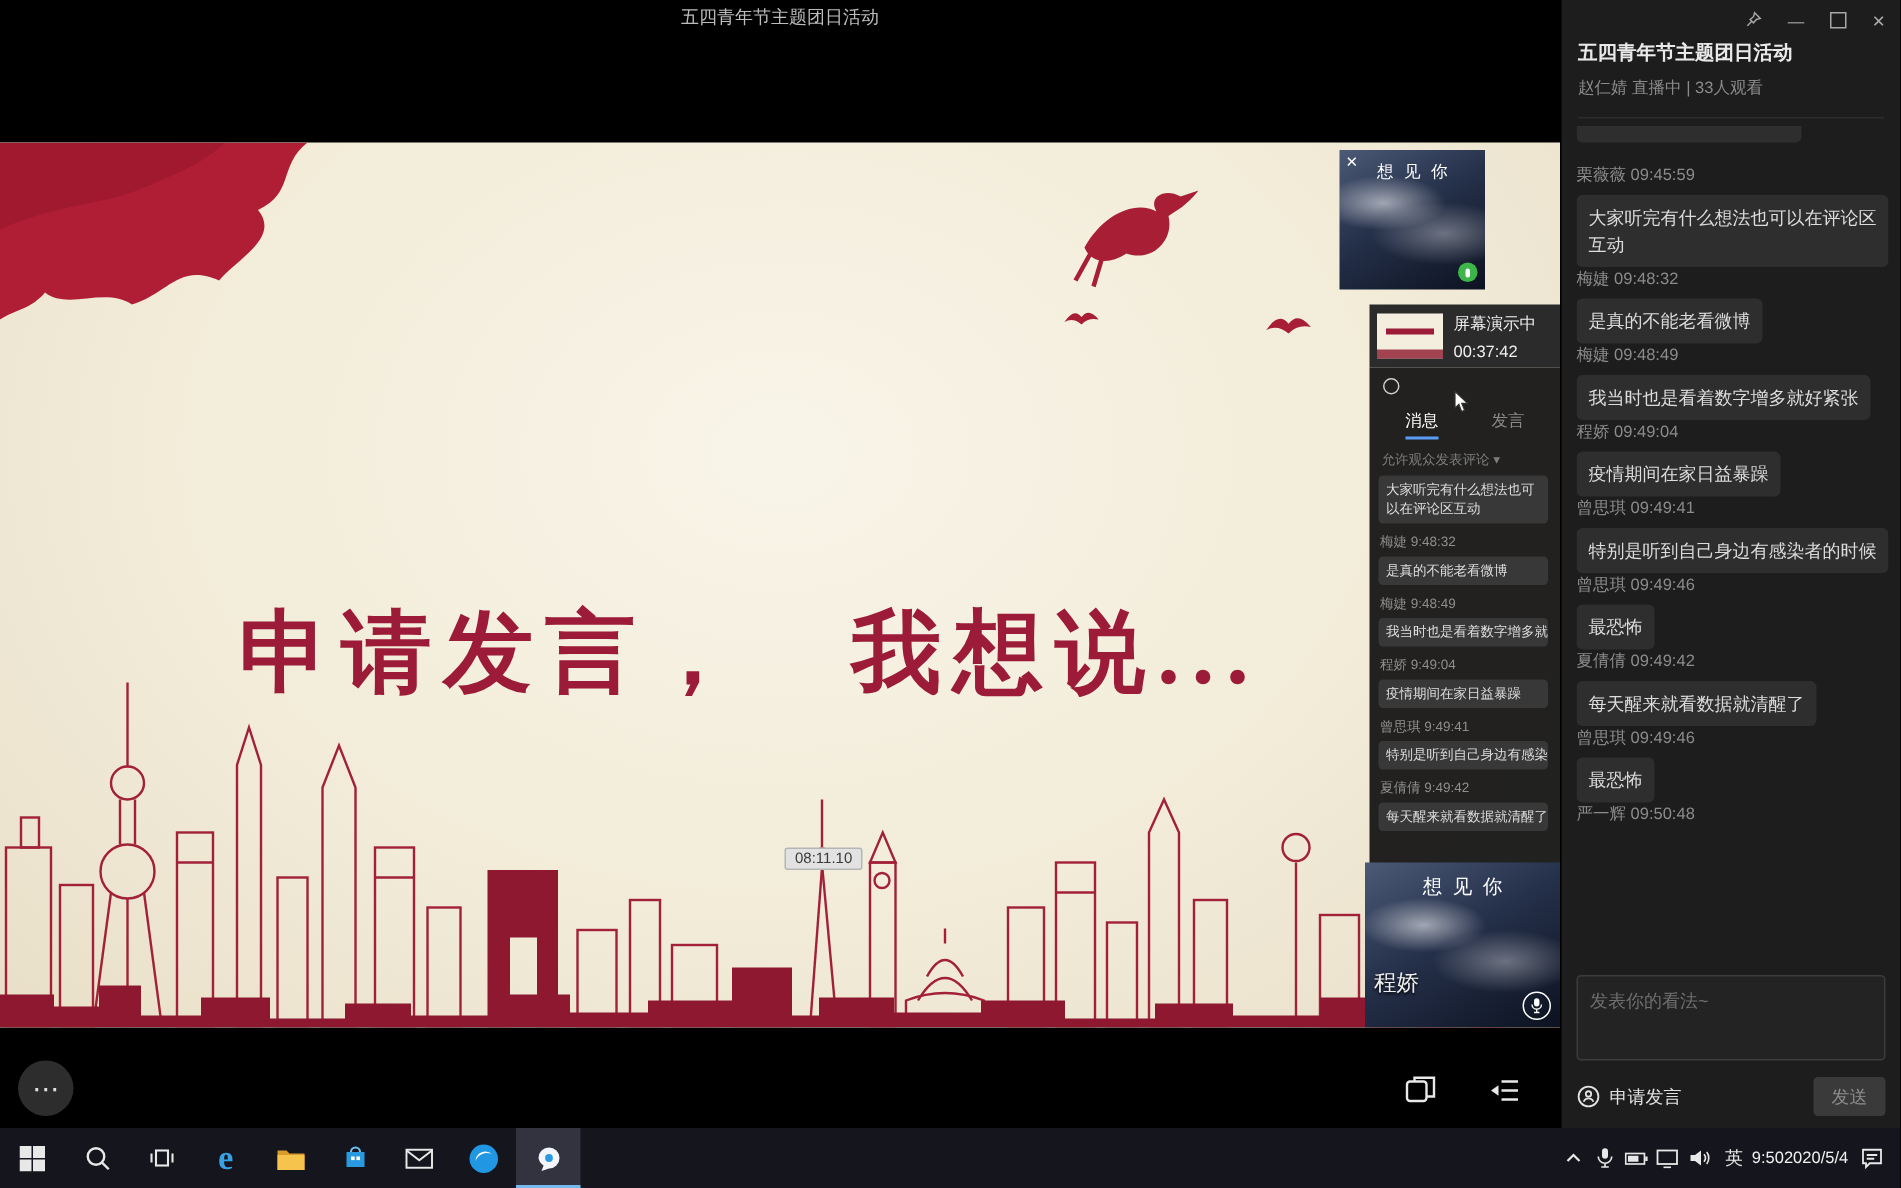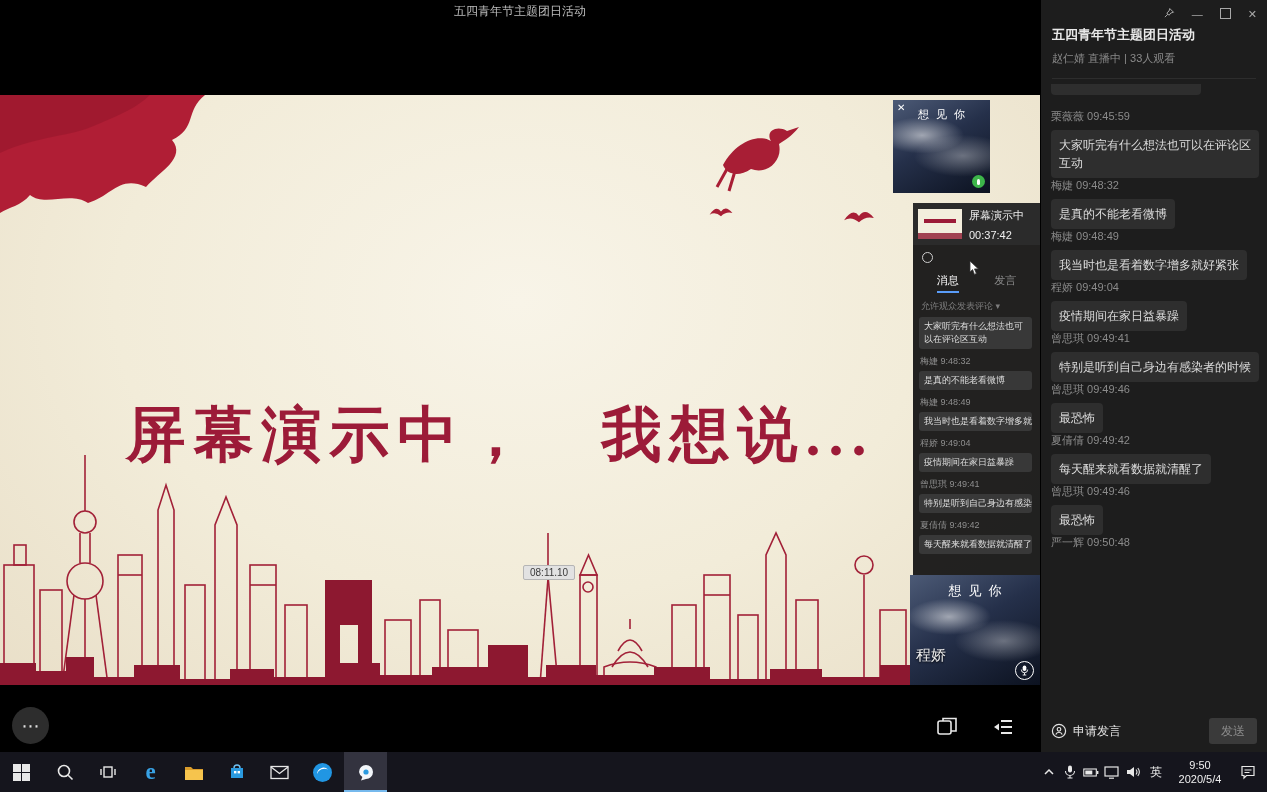--- a/index.html
+++ b/index.html
@@ -84,21 +84,21 @@
   
   .taskbar{position:absolute;left:0;top:752px;width:1267px;height:40px;background:#15151d;display:flex;align-items:stretch}
   .tb-left{display:flex;align-items:stretch}
   .tb-btn{width:43px;display:flex;align-items:center;justify-content:center;cursor:pointer}
   .tb-btn.active-app{background:#33333f;box-shadow:inset 0 -2px 0 #76b9ed}
   .edge-e{color:#38a1e4;font-size:23px;font-weight:bold;font-family:"Liberation Serif",serif}
   .tb-tray{margin-left:auto;display:flex;align-items:center;gap:0;padding-right:2px}
   .tray-btn{height:40px;display:flex;align-items:center;justify-content:center;cursor:pointer;color:#e8e8e8}
   .tray-ic{width:21px}
   .lang{width:26px;font-size:12px;text-align:center}
-  .clock{width:62px;display:flex;flex-direction:column;align-items:center;justify-content:center;color:#f0f0f0;font-size:11px;line-height:14px}
+  .clock{width:62px;display:flex;flex-direction:row;align-items:center;justify-content:center;color:#f0f0f0;font-size:11px;line-height:14px}
 </style>
 </head>
 <body>
 
 <div class="app">
 
   <div class="main-title">五四青年节主题团日活动</div>
 
   <div class="slide">
 
@@ -111,21 +111,21 @@
       <path d="M8 40 C20 18 42 8 56 16 C50 6 62 0 72 6 L84 2 C76 12 70 15 64 19 C68 36 52 50 36 44 C24 52 12 50 8 40 Z" fill="#a81e35"></path>
       <path d="M12 44 L2 62 M20 46 L14 66" stroke="#a81e35" stroke-width="3" fill="none"></path>
     </svg>
     <svg class="bird" style="left:708px;top:108px" width="26" height="20" viewBox="0 0 32 24">
       <path d="M2 14 Q10 2 16 10 Q22 2 30 12 Q22 10 16 16 Q9 10 2 14 Z" fill="#a81e35"></path>
     </svg>
     <svg class="bird" style="left:842px;top:110px" width="34" height="26" viewBox="0 0 32 24">
       <path d="M2 14 Q10 2 16 10 Q22 2 30 12 Q22 10 16 16 Q9 10 2 14 Z" fill="#a81e35"></path>
     </svg>
 
-    <div class="headline">屏幕演示中，　我想说...</div>
+    <div class="headline">申请发言，　我想说...</div>
 
     <svg class="skyline" viewBox="0 0 1040 270" preserveAspectRatio="none">
       <g stroke="#a22138" stroke-width="1.6" fill="none">
         <rect x="4" y="150" width="30" height="120"></rect>
           <rect x="14" y="130" width="12" height="20"></rect>
         <rect x="40" y="175" width="22" height="95"></rect>
         <line x1="85" y1="40" x2="85" y2="96"></line>
           <circle cx="85" cy="107" r="11"></circle>
         <line x1="80" y1="118" x2="80" y2="148"></line>
           <line x1="90" y1="118" x2="90" y2="148"></line>
@@ -285,20 +285,23 @@
         <div class="msg"><div class="msg-head">程娇  09:49:04</div><div class="msg-bubble">疫情期间在家日益暴躁</div></div>
         <div class="msg"><div class="msg-head">曾思琪  09:49:41</div><div class="msg-bubble">特别是听到自己身边有感染者的时候</div></div>
         <div class="msg"><div class="msg-head">曾思琪  09:49:46</div><div class="msg-bubble">最恐怖</div></div>
         <div class="msg"><div class="msg-head">夏倩倩  09:49:42</div><div class="msg-bubble">每天醒来就看数据就清醒了</div></div>
         <div class="msg"><div class="msg-head">曾思琪  09:49:46</div><div class="msg-bubble">最恐怖</div></div>
         <div class="msg">
           <div class="msg-head">严一辉  09:50:48</div>
         </div>
       </div>
 
+    <div class="composer">
+      <textarea placeholder="发表你的看法~" style=""></textarea>
+    </div>
 
     <div class="sb-actions">
       <div class="apply-speak">
         <svg width="16" height="16" viewBox="0 0 16 16" fill="none" stroke="#e2e2e2" stroke-width="1.2">
           <circle cx="8" cy="8" r="6.6"></circle>
             <circle cx="8" cy="6.3" r="1.8"></circle>
             <path d="M4.8 11.5 a3.4 3.4 0 0 1 6.4 0"></path>
         </svg>
         <span>申请发言</span>
       </div>

